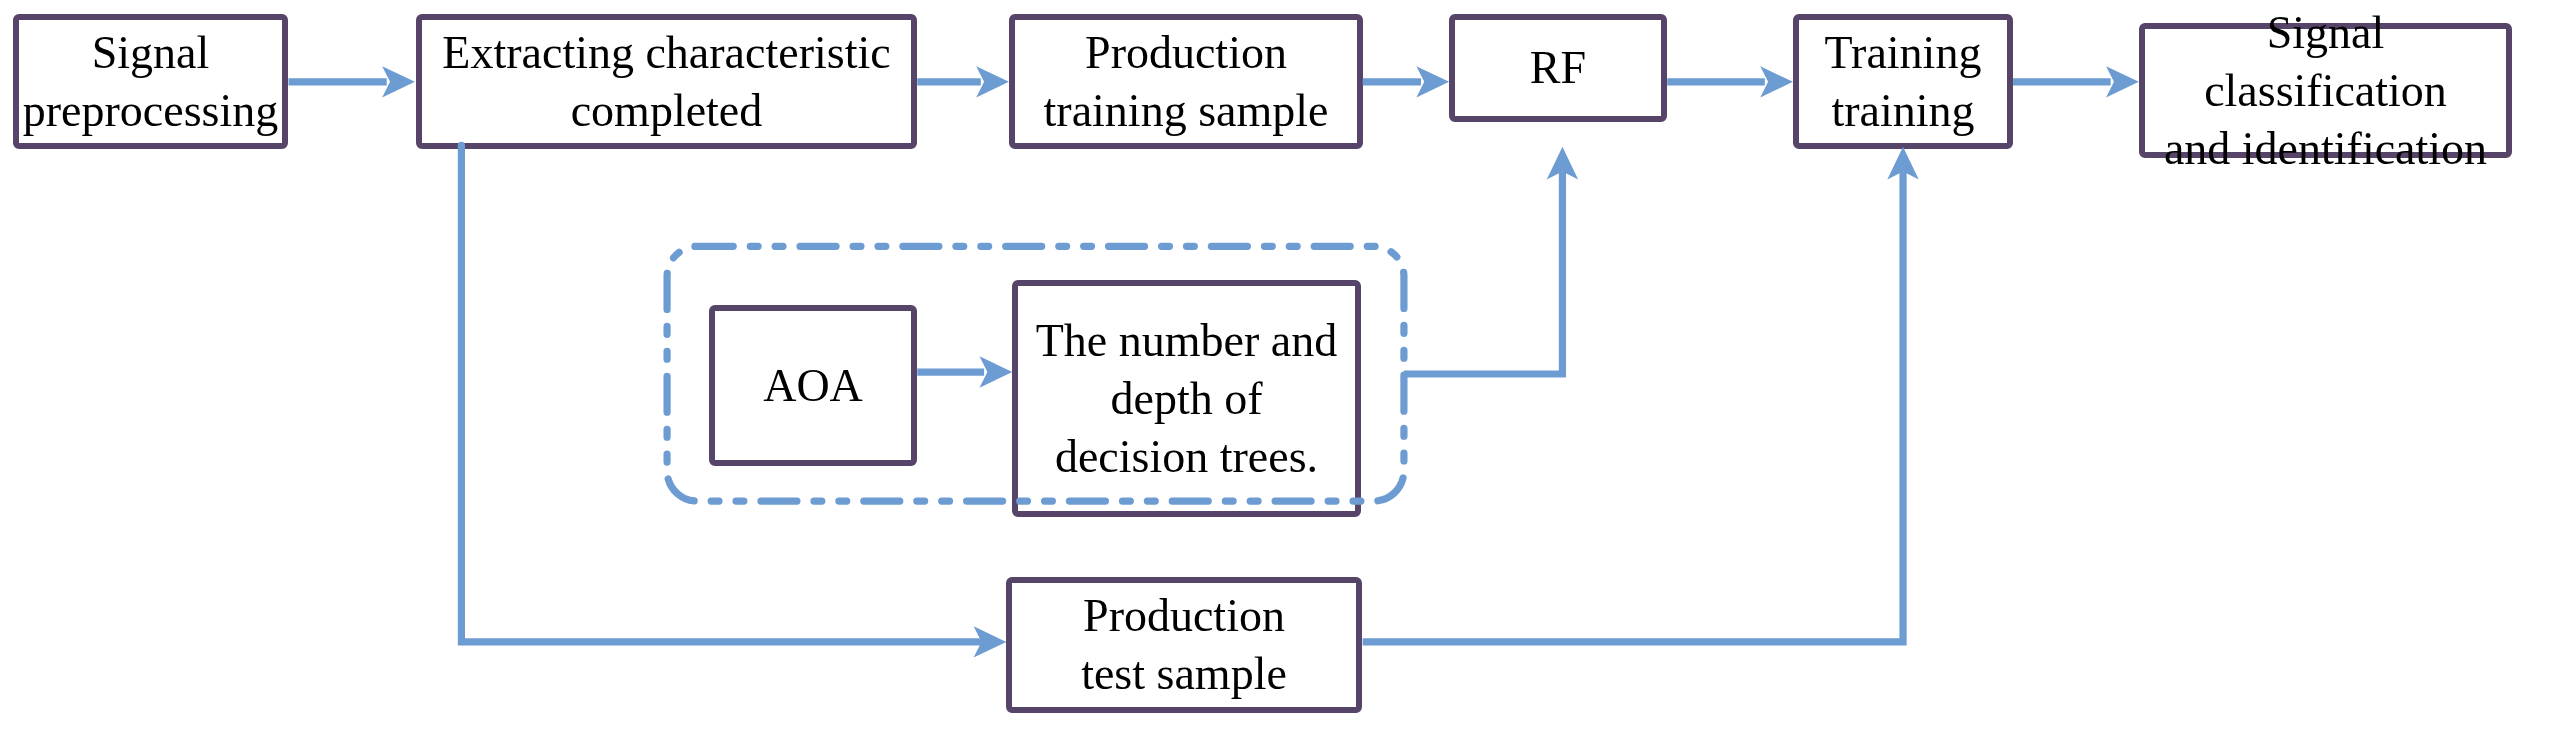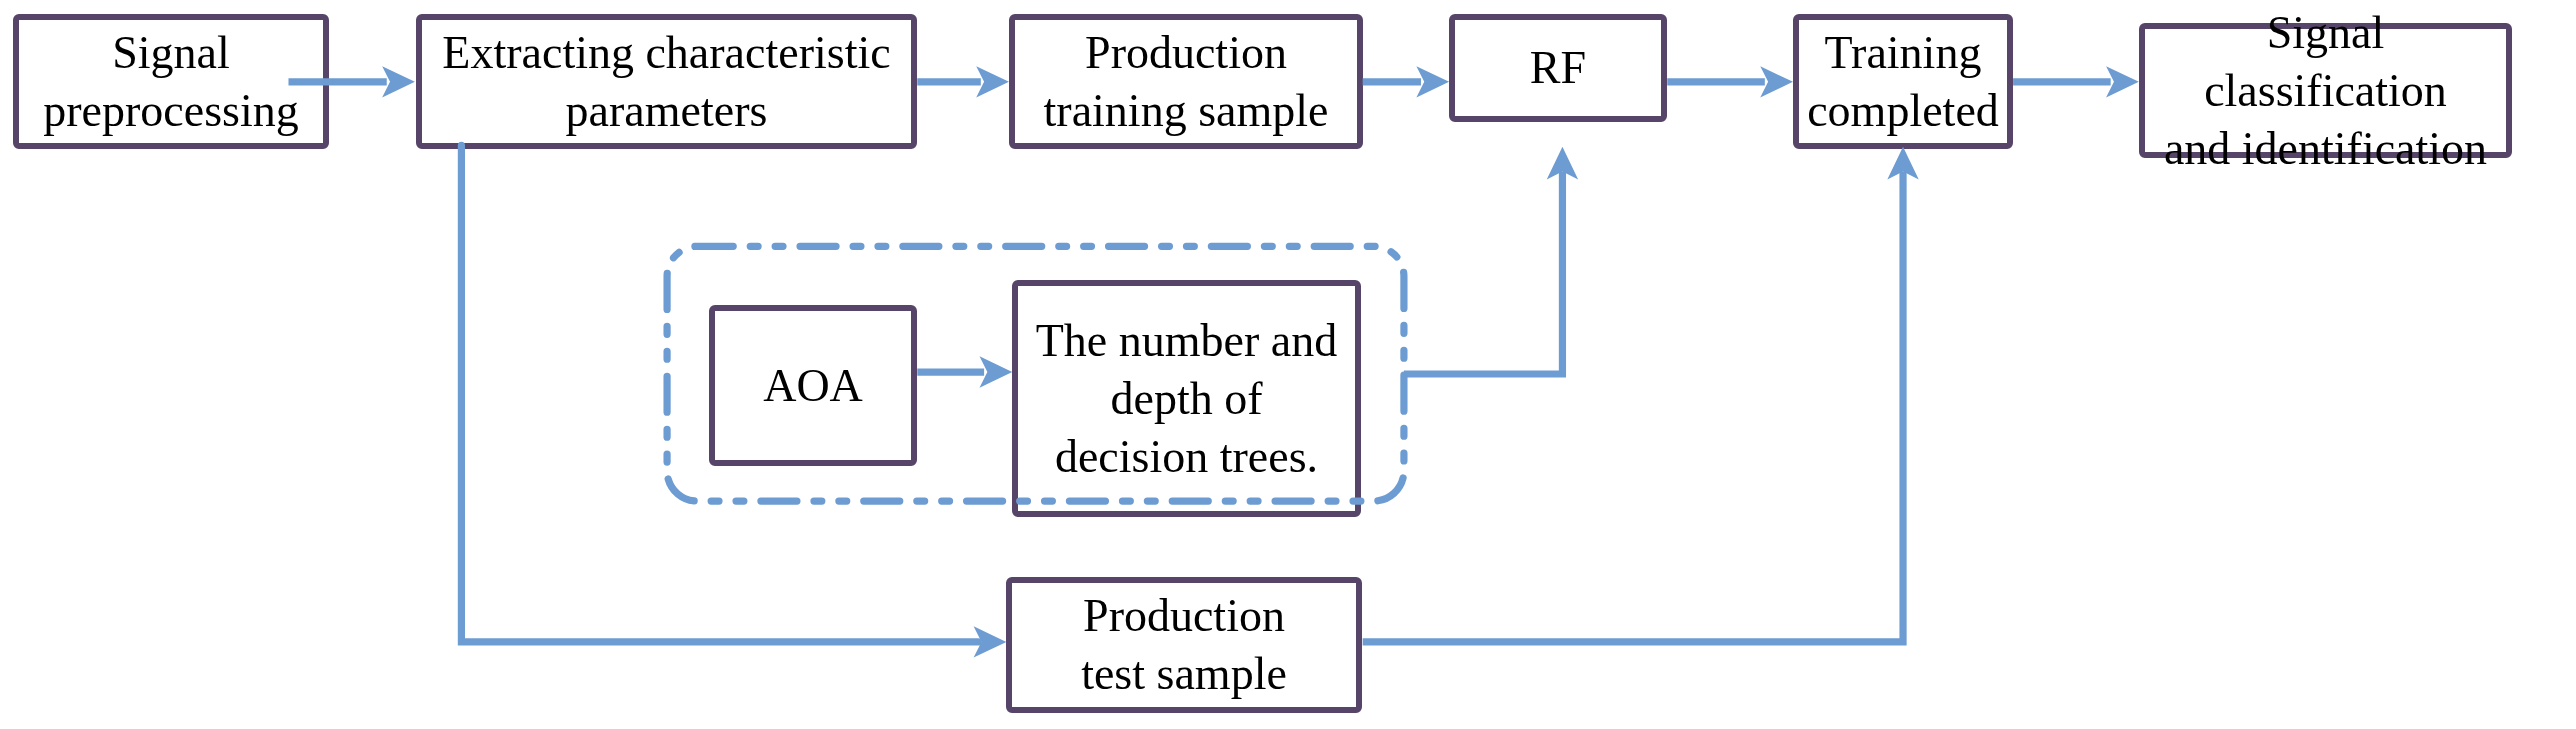--- a/index.html
+++ b/index.html
@@ -102,42 +102,42 @@
       <path class="cline-round" d="M704,222 V980 H1493"></path>
       <polygon class="chead" points="1536,980 1486,956 1498,980 1486,1004"></polygon>
     </g>
 
     <g>
       <path class="cline" d="M2080,980 H2905 V262"></path>
       <polygon class="chead" points="2905,224 2881,274 2905,262 2929,274"></polygon>
     </g>
   </svg>
 
-  <div class="box" style="left:13px;top:14.4px;width:316px;height:135px">
+  <div class="box" style="left:13px;top:14.4px;width:275px;height:135px">
     <span class="label">Signal
 preprocessing</span>
   </div>
 
   <div class="box" style="left:416px;top:14.4px;width:501px;height:135px">
     <span class="label">Extracting characteristic
-parameters</span>
+completed</span>
   </div>
 
   <div class="box" style="left:1009px;top:14.4px;width:354px;height:135px">
     <span class="label">Production
 training sample</span>
   </div>
 
   <div class="box" style="left:1449px;top:14.4px;width:218px;height:108px">
     <span class="label">RF</span>
   </div>
 
   <div class="box" style="left:1793px;top:14.4px;width:220px;height:135px">
     <span class="label">Training
-completed</span>
+training</span>
   </div>
 
   <div class="box" style="left:2139px;top:23px;width:373px;height:135px">
     <span class="label">Signal classification
 and identification</span>
   </div>
 
   <div class="box" style="left:709px;top:305px;width:208px;height:161px">
     <span class="label">AOA</span>
   </div>

